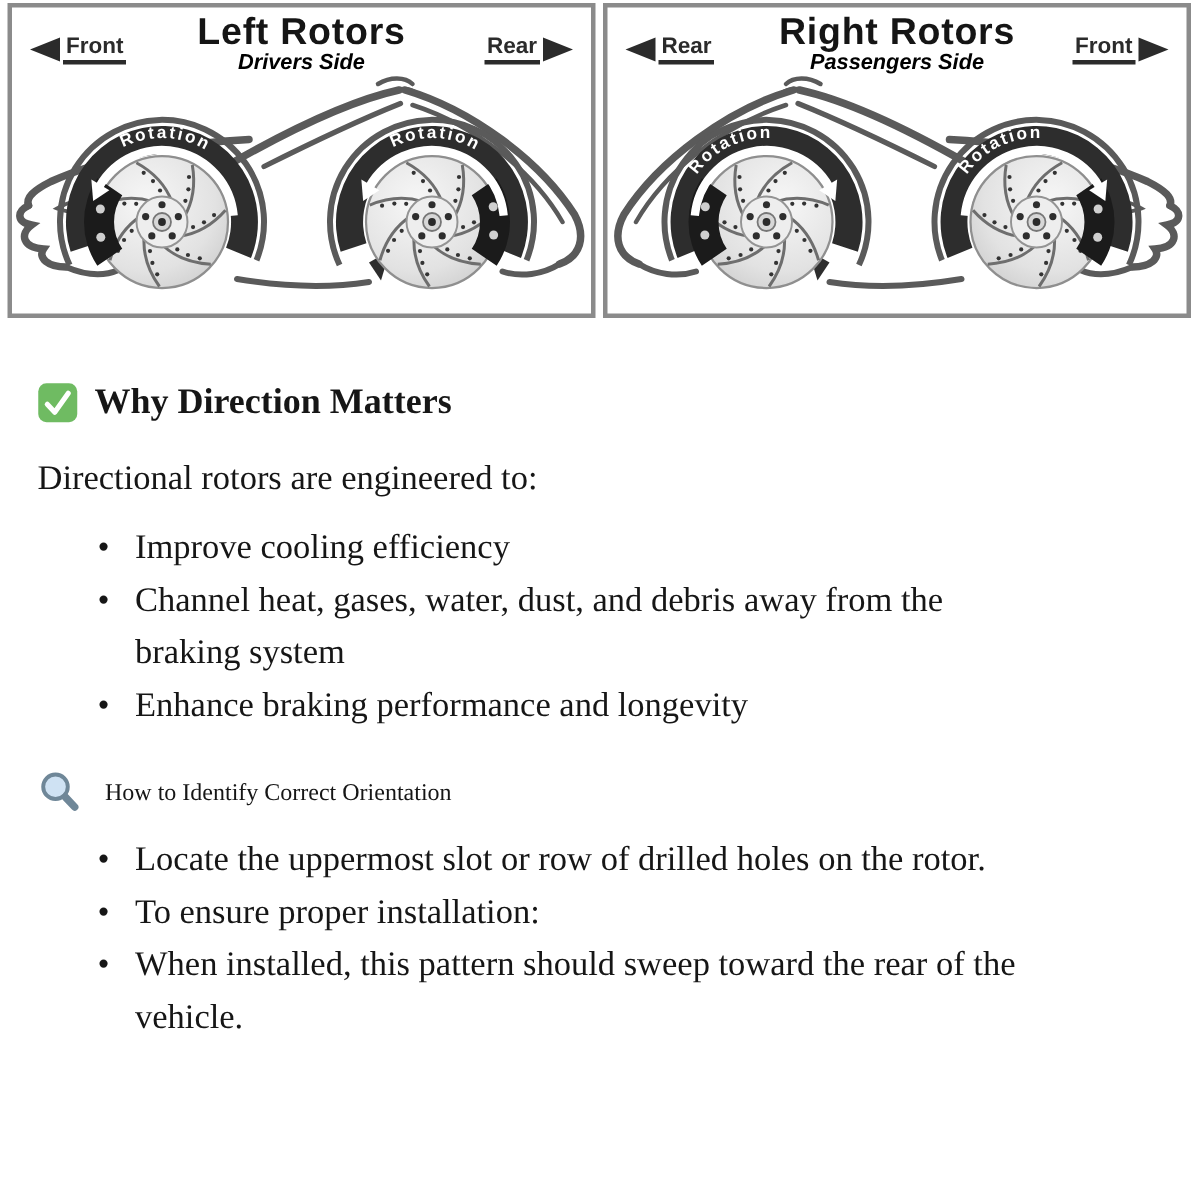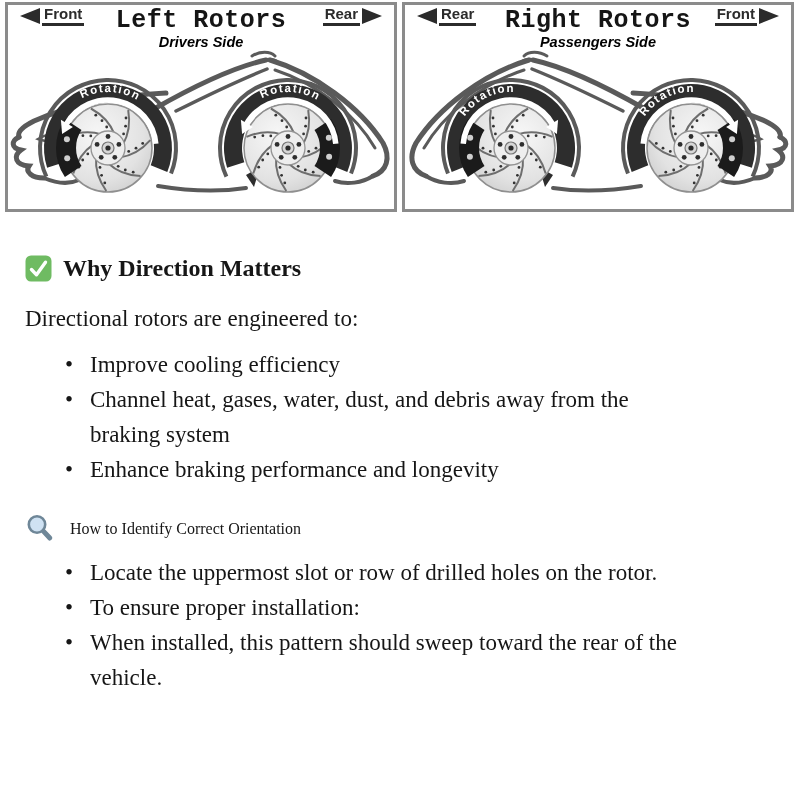--- a/index.html
+++ b/index.html
@@ -5,23 +5,23 @@
   html,body{margin:0;padding:0;background:#fff;}
   body{width:800px;height:800px;overflow:hidden;font-family:"Liberation Serif","DejaVu Serif",serif;color:#161616;}
 
   
   .diagram{position:relative;width:800px;height:216px;background:#fff;}
   .panel{position:absolute;top:2px;width:392px;height:210px;border:3px solid #8b8b8b;box-sizing:border-box;background:#fff;overflow:hidden;}
   .panel.p0{left:5px;}
   .panel.p1{left:402px;}
   .panel-header{position:relative;height:52px;font-family:"Liberation Sans","DejaVu Sans",sans-serif;}
   .titles{position:absolute;left:0;right:0;top:3px;text-align:center;}
-  .panel-title{font-size:25px;font-weight:bold;color:#151515;letter-spacing:.5px;line-height:26px;font-family:Liberation Mono, monospace;}
+  .panel-title{font-size:25px;font-weight:bold;color:#151515;letter-spacing:.5px;line-height:26px;}
   .panel-subtitle{font-size:14.5px;font-weight:bold;font-style:italic;color:#000000;line-height:16px;}
-  .dir{position:absolute;top:1px;display:flex;align-items:center;gap:2px;}
+  .dir{position:absolute;top:18px;display:flex;align-items:center;gap:2px;}
   .dir.left{left:12px;}
   .dir.right{right:12px;}
   .dir-text{font-size:15px;font-weight:bold;color:#2b2b2b;border-bottom:3px solid #2b2b2b;padding:0 2px 1px 2px;line-height:16px;}
   .tri{width:0;height:0;border-top:8px solid transparent;border-bottom:8px solid transparent;}
   .tri-left{border-right:20px solid #2b2b2b;}
   .tri-right{border-left:20px solid #2b2b2b;}
   .car-svg{position:absolute;left:0;bottom:2px;}
 
   
   .content{padding:14px 30px 0 25px;}

